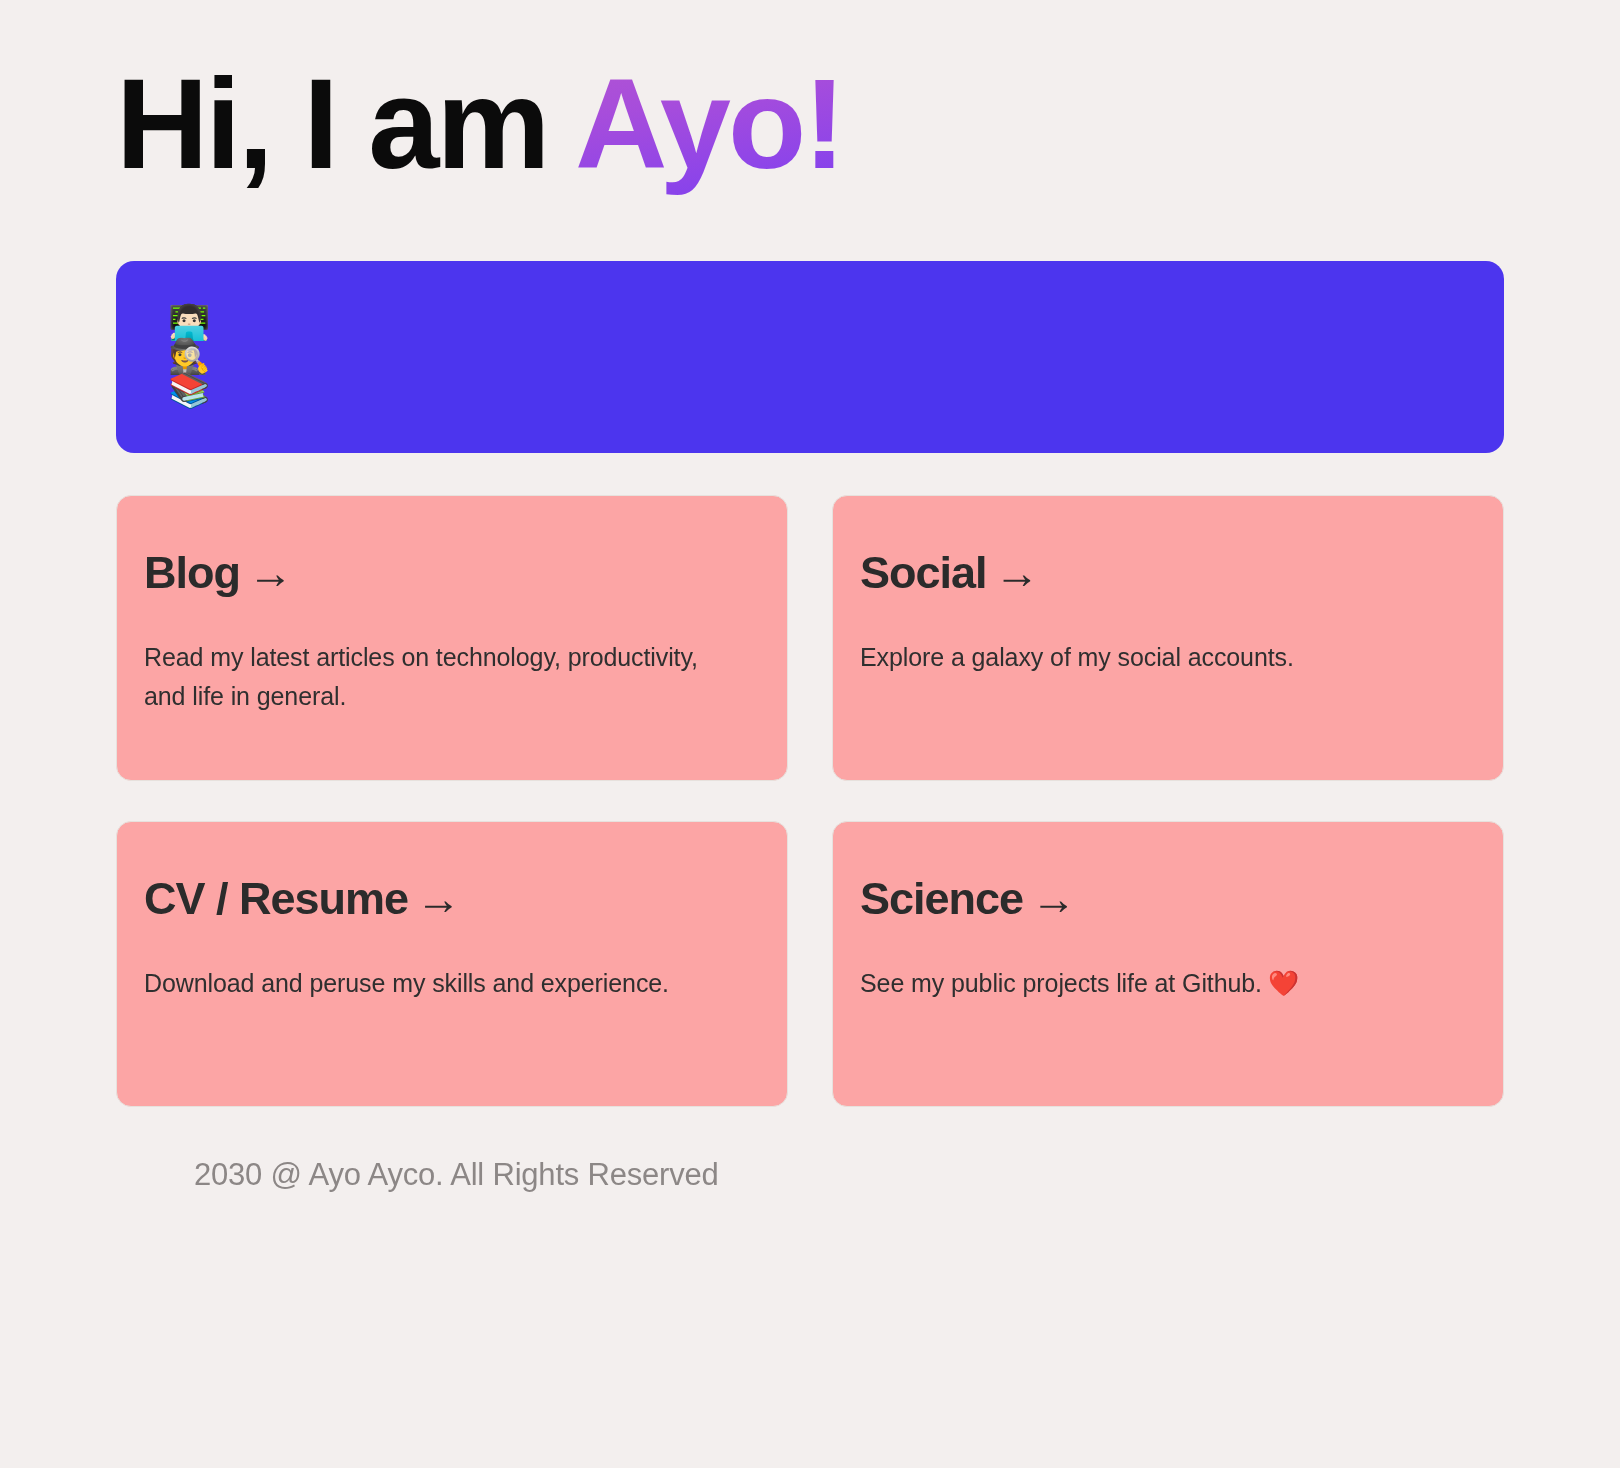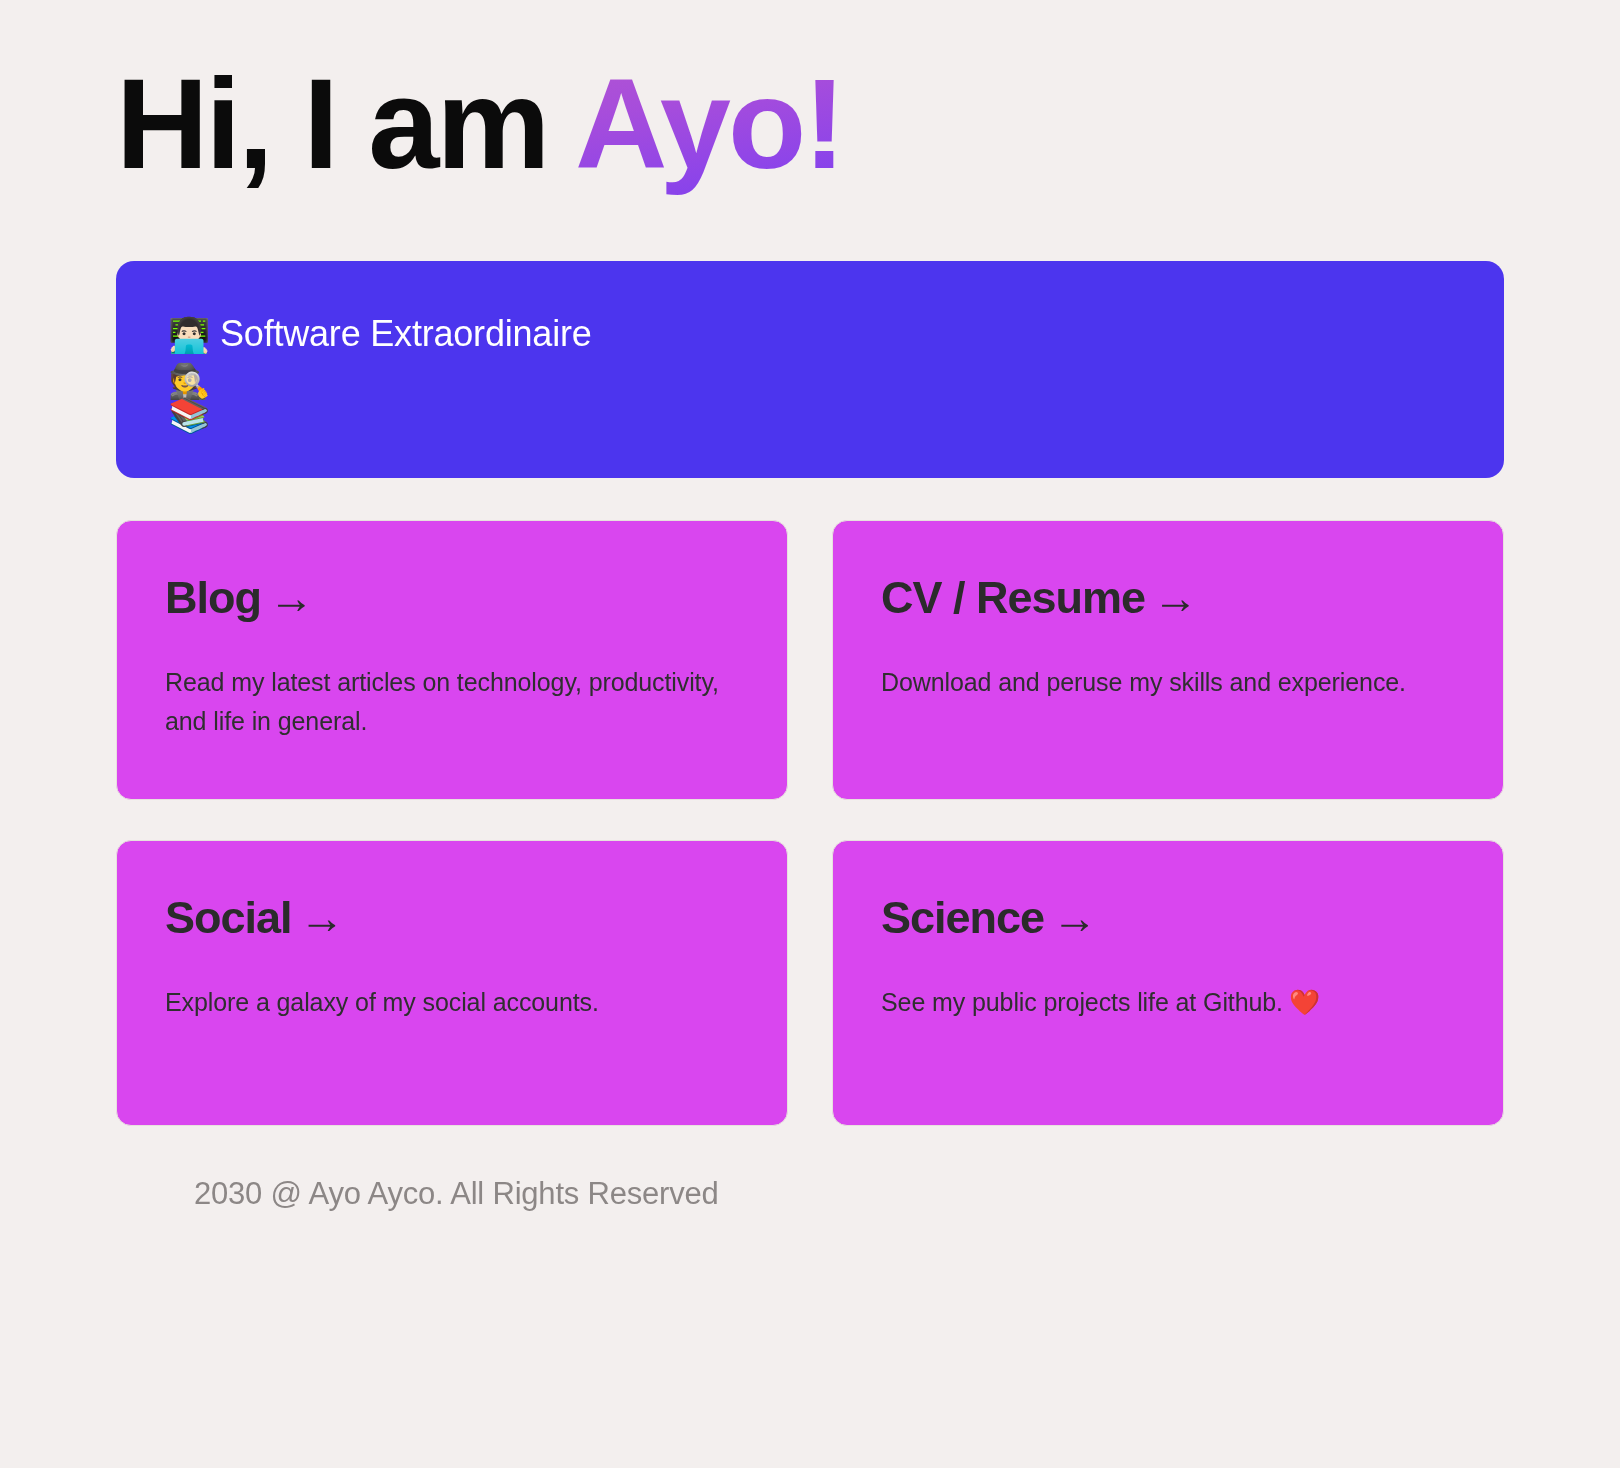--- a/index.html
+++ b/index.html
@@ -73,24 +73,24 @@
 
   
   .card-grid {
     margin-top: 42px;
     display: grid;
     grid-template-columns: 1fr 1fr;
     column-gap: 44px;
     row-gap: 40px;
   }
   .card {
-    background: #d946ef;
+    background: #fca5a5;
     border: 1px solid #e7e1dd;
     border-radius: 15px;
-    padding: 52px 48px 48px 48px;
+    padding: 52px 48px 48px 27px;
     box-sizing: border-box;
     min-height: 280px;
     text-decoration: none;
     display: block;
   }
   .card.short {
     min-height: 286px;
   }
   .card-title {
     margin: 0 0 40px 0;
@@ -136,52 +136,51 @@
 <div class="page">
 
   <h1 class="hero-title">
     <span>Hi, I am </span><span class="accent">Ayo!</span>
   </h1>
 
   <section class="role-panel">
     <ul class="role-list">
       <li class="role-item">
         <span class="role-emoji">👨🏻‍💻</span>
-        <span class="role-label">Software Extraordinaire</span>
       </li>
       <li class="role-item">
         <span class="role-emoji">🕵️</span>
       </li>
       <li class="role-item">
         <span class="role-emoji">📚</span>
       </li>
     </ul>
   </section>
 
   <section class="card-grid">
 
     <a class="card" href="#">
       <h2 class="card-title">
         <span>Blog</span><span class="arrow">→</span>
       </h2>
       <p class="card-body">Read my latest articles on technology, productivity, and life in general.</p>
     </a>
 
+    <a class="card short" href="#">
+      <h2 class="card-title">
+        <span>Social</span><span class="arrow">→</span>
+      </h2>
+      <p class="card-body">Explore a galaxy of my social accounts.</p>
+    </a>
+
     <a class="card" href="#">
       <h2 class="card-title">
         <span>CV / Resume</span><span class="arrow">→</span>
       </h2>
       <p class="card-body">Download and peruse my skills and experience.</p>
-    </a>
-
-    <a class="card short" href="#">
-      <h2 class="card-title">
-        <span>Social</span><span class="arrow">→</span>
-      </h2>
-      <p class="card-body">Explore a galaxy of my social accounts.</p>
     </a>
 
     <a class="card short" href="#">
       <h2 class="card-title">
         <span>Science</span><span class="arrow">→</span>
       </h2>
       <p class="card-body">See my public projects life at Github. ❤️</p>
     </a>
 
   </section>

